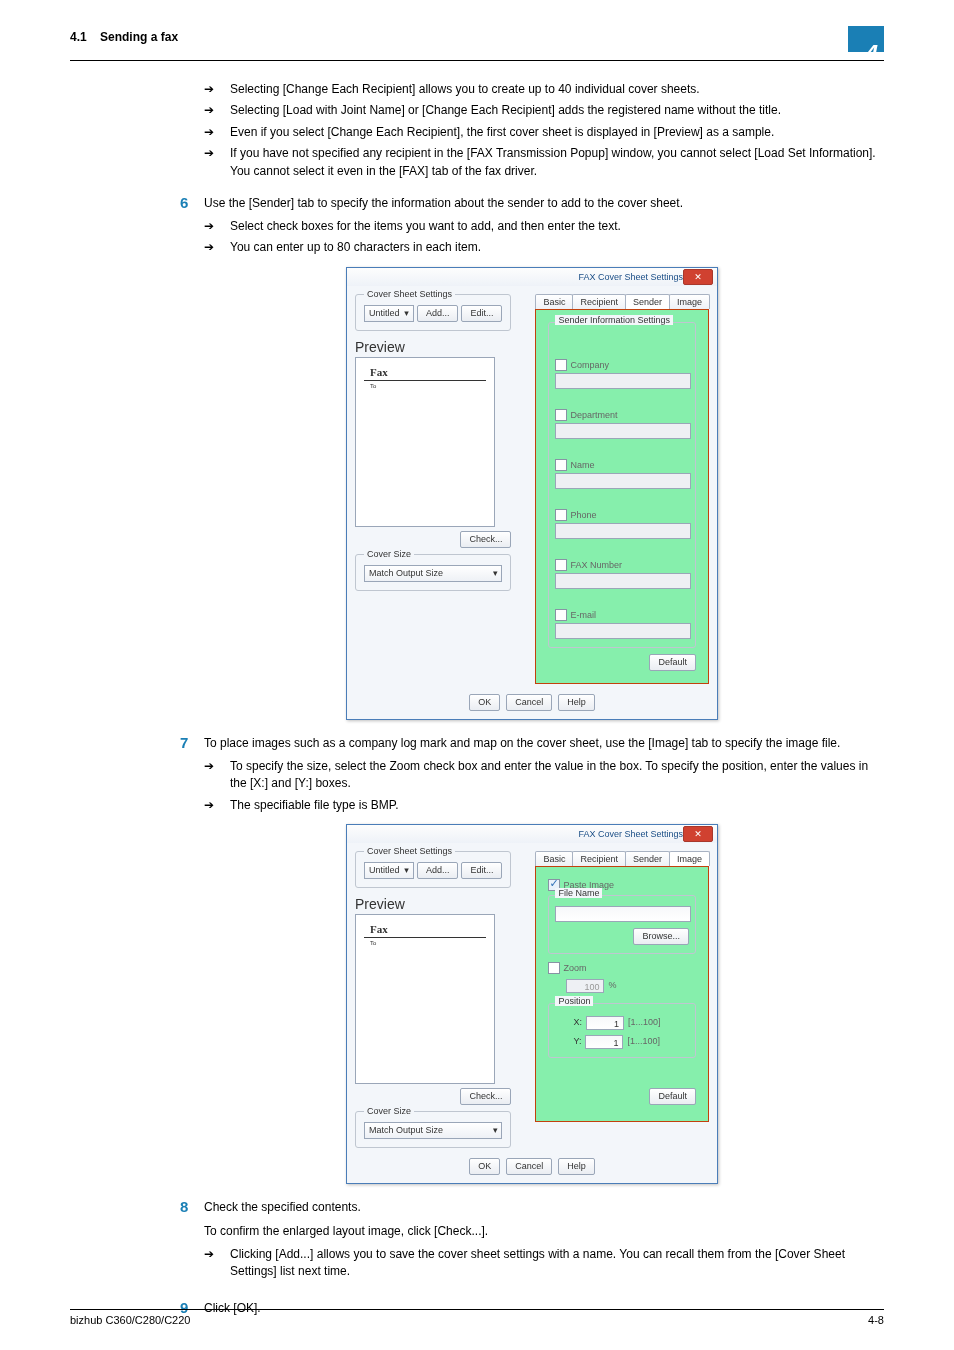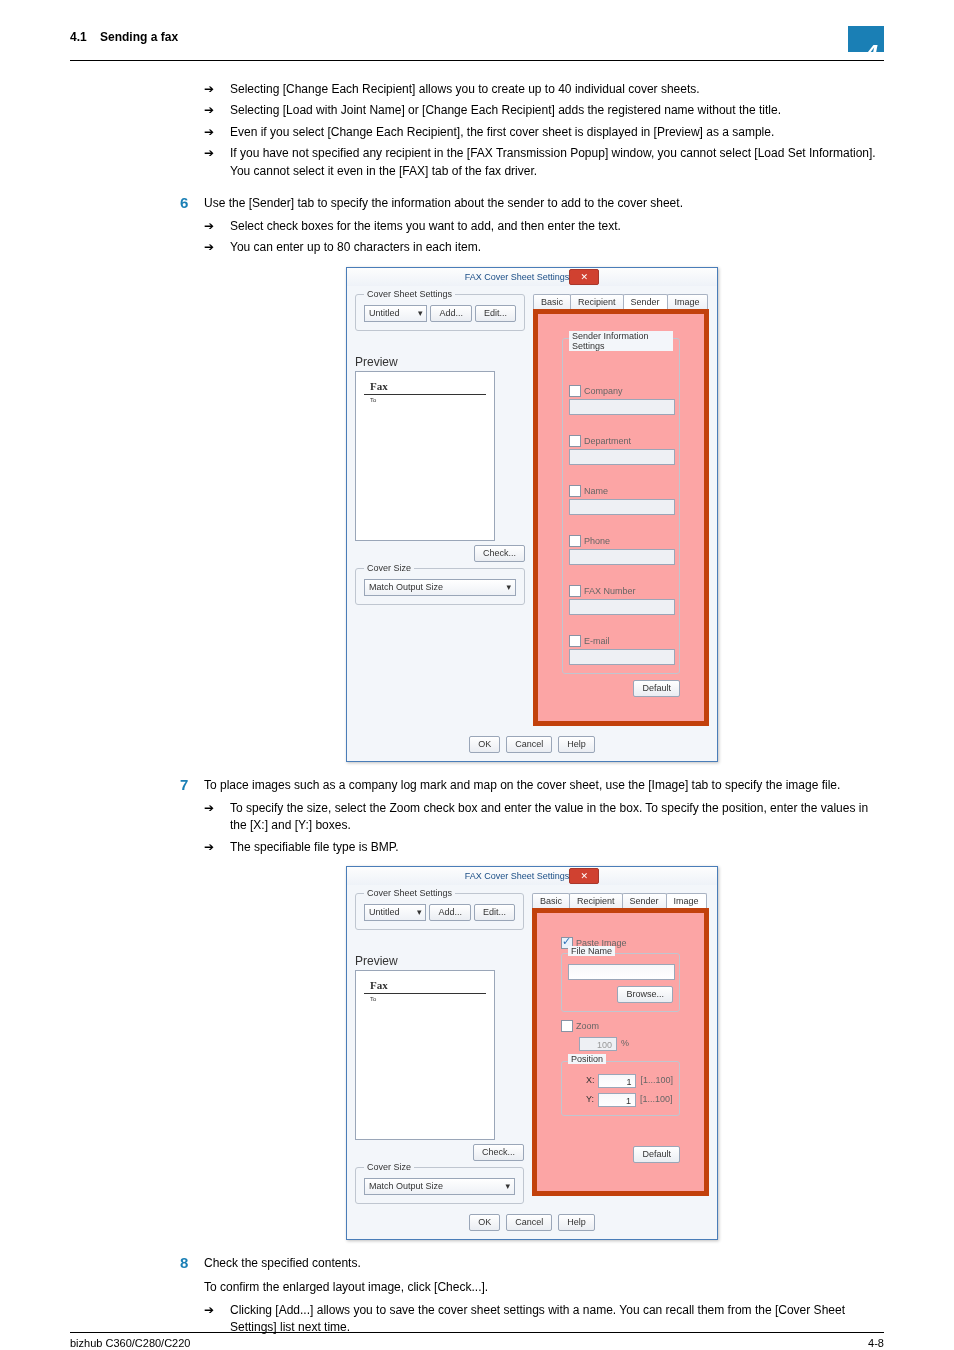--- a/index.html
+++ b/index.html
@@ -11,41 +11,41 @@
 .hn{position:absolute;right:6px;bottom:-6px;color:#fff;font-size:22px;font-weight:bold;font-style:italic}
 .content{padding:20px 0 0 110px}
 .bul{position:relative;padding-left:26px;margin-bottom:4px;line-height:1.45}
 .bul::before{content:"➔";position:absolute;left:0;top:0}
 .step{display:flex;margin:14px 0 6px 0}
 .step-n{width:24px;flex:none;font-size:15px;font-weight:bold;color:#1a7fb5}
 .step-b{flex:1;line-height:1.5}
 .sub{padding-left:24px}
 .para{margin:6px 0;line-height:1.5}
 .dlg{margin:10px auto 10px auto;width:370px;border:1px solid #4a7db8;background:#f3f6fa;box-shadow:1px 1px 3px rgba(0,0,0,.25);font-size:9px;color:#333}
-.titlebar{height:18px;display:flex;align-items:center;justify-content:center;padding:0 4px;color:#1b4e86;background:linear-gradient(#fdfdfd,#eef2f8)}
+.titlebar{height:18px;display:flex;align-items:center;justify-content:flex-end;padding:0 4px;color:#1b4e86;background:linear-gradient(#fdfdfd,#eef2f8)}
 .titlebar .tt{font-size:9px}
 .close{width:28px;height:14px;background:#d04130;color:#fff;display:flex;align-items:center;justify-content:center;font-size:9px;border:1px solid #a8382c;border-radius:2px}
-.dlg-body{display:flex;padding:8px 8px 4px 8px;gap:8px}
+.dlg-body{display:flex;padding:8px 8px 4px 8px;gap:24px}
 .grp{border:1px solid #bfc6d0;border-radius:3px;padding:8px 8px 8px 8px}
 .col-l{width:170px}
 .grp-t{position:relative;top:-14px;background:#f3f6fa;padding:0 3px;font-size:9px;width:fit-content}
 .row{display:flex;gap:3px;margin-top:-8px}
 .sel{border:1px solid #9aa6b8;background:linear-gradient(#fff,#eef1f6);height:15px;flex:1;display:flex;align-items:center;padding:0 4px;font-size:9px;justify-content:space-between}
 .btn{border:1px solid #9aa6b8;background:linear-gradient(#fff,#eaedf2);height:15px;display:flex;align-items:center;justify-content:center;padding:0 8px;font-size:9px;border-radius:2px}
-.preview-label{margin-top:24px;font-size:12px}
+.preview-label{margin-top:8px;font-size:14px}
 .preview-box{margin-top:2px;width:140px;height:170px;border:1px solid #9aa6b8;background:#fff;padding:8px;box-sizing:border-box;position:relative}
 .preview-fax{font-family:serif;font-size:11px;font-weight:bold;margin-left:6px}
 .preview-line{height:1px;background:#333;margin-top:2px}
 .preview-to{font-size:6px;margin-top:2px;margin-left:6px}
 .check-row{text-align:right;margin-top:4px}
 .col-r{flex:1}
 .tabs{display:flex;gap:-1px}
 .tab{border:1px solid #a8b2c2;border-bottom:none;background:linear-gradient(#fff,#eef1f6);padding:2px 7px;font-size:9px;border-radius:2px 2px 0 0;position:relative;margin-right:-1px}
 .tab.active{background:#fff;z-index:2}
-.tabpanel{border:5px solid #c2410c;background:#fca5a5;padding:24px;min-height:230px;position:relative}
+.tabpanel{border:1px solid #c2410c;background:#86efac;padding:12px;min-height:230px;position:relative}
 .grp-inner{border:1px solid #bfc6d0;border-radius:3px;padding:6px 6px 8px 6px}
 .lbl{font-size:9px;color:#666;margin-top:20px;display:flex;align-items:center;gap:3px}
 .cb{width:10px;height:10px;border:1px solid #8893a4;background:#fff;display:inline-block}
 .inp{border:1px solid #9aa6b8;background:linear-gradient(#f7f8fa,#fff);height:14px;margin-top:2px;width:100%}
 .inp.disabled{background:#eef0f4}
 .inp.sm{width:38px;display:inline-block}
 .spn-row{display:flex;align-items:center;gap:4px;margin-top:3px}
 .spn-hint{font-size:9px;color:#666}
 .default-row{text-align:right;margin-top:6px}
 .bottom-btns{display:flex;justify-content:center;gap:6px;padding:6px 8px 8px 8px}

